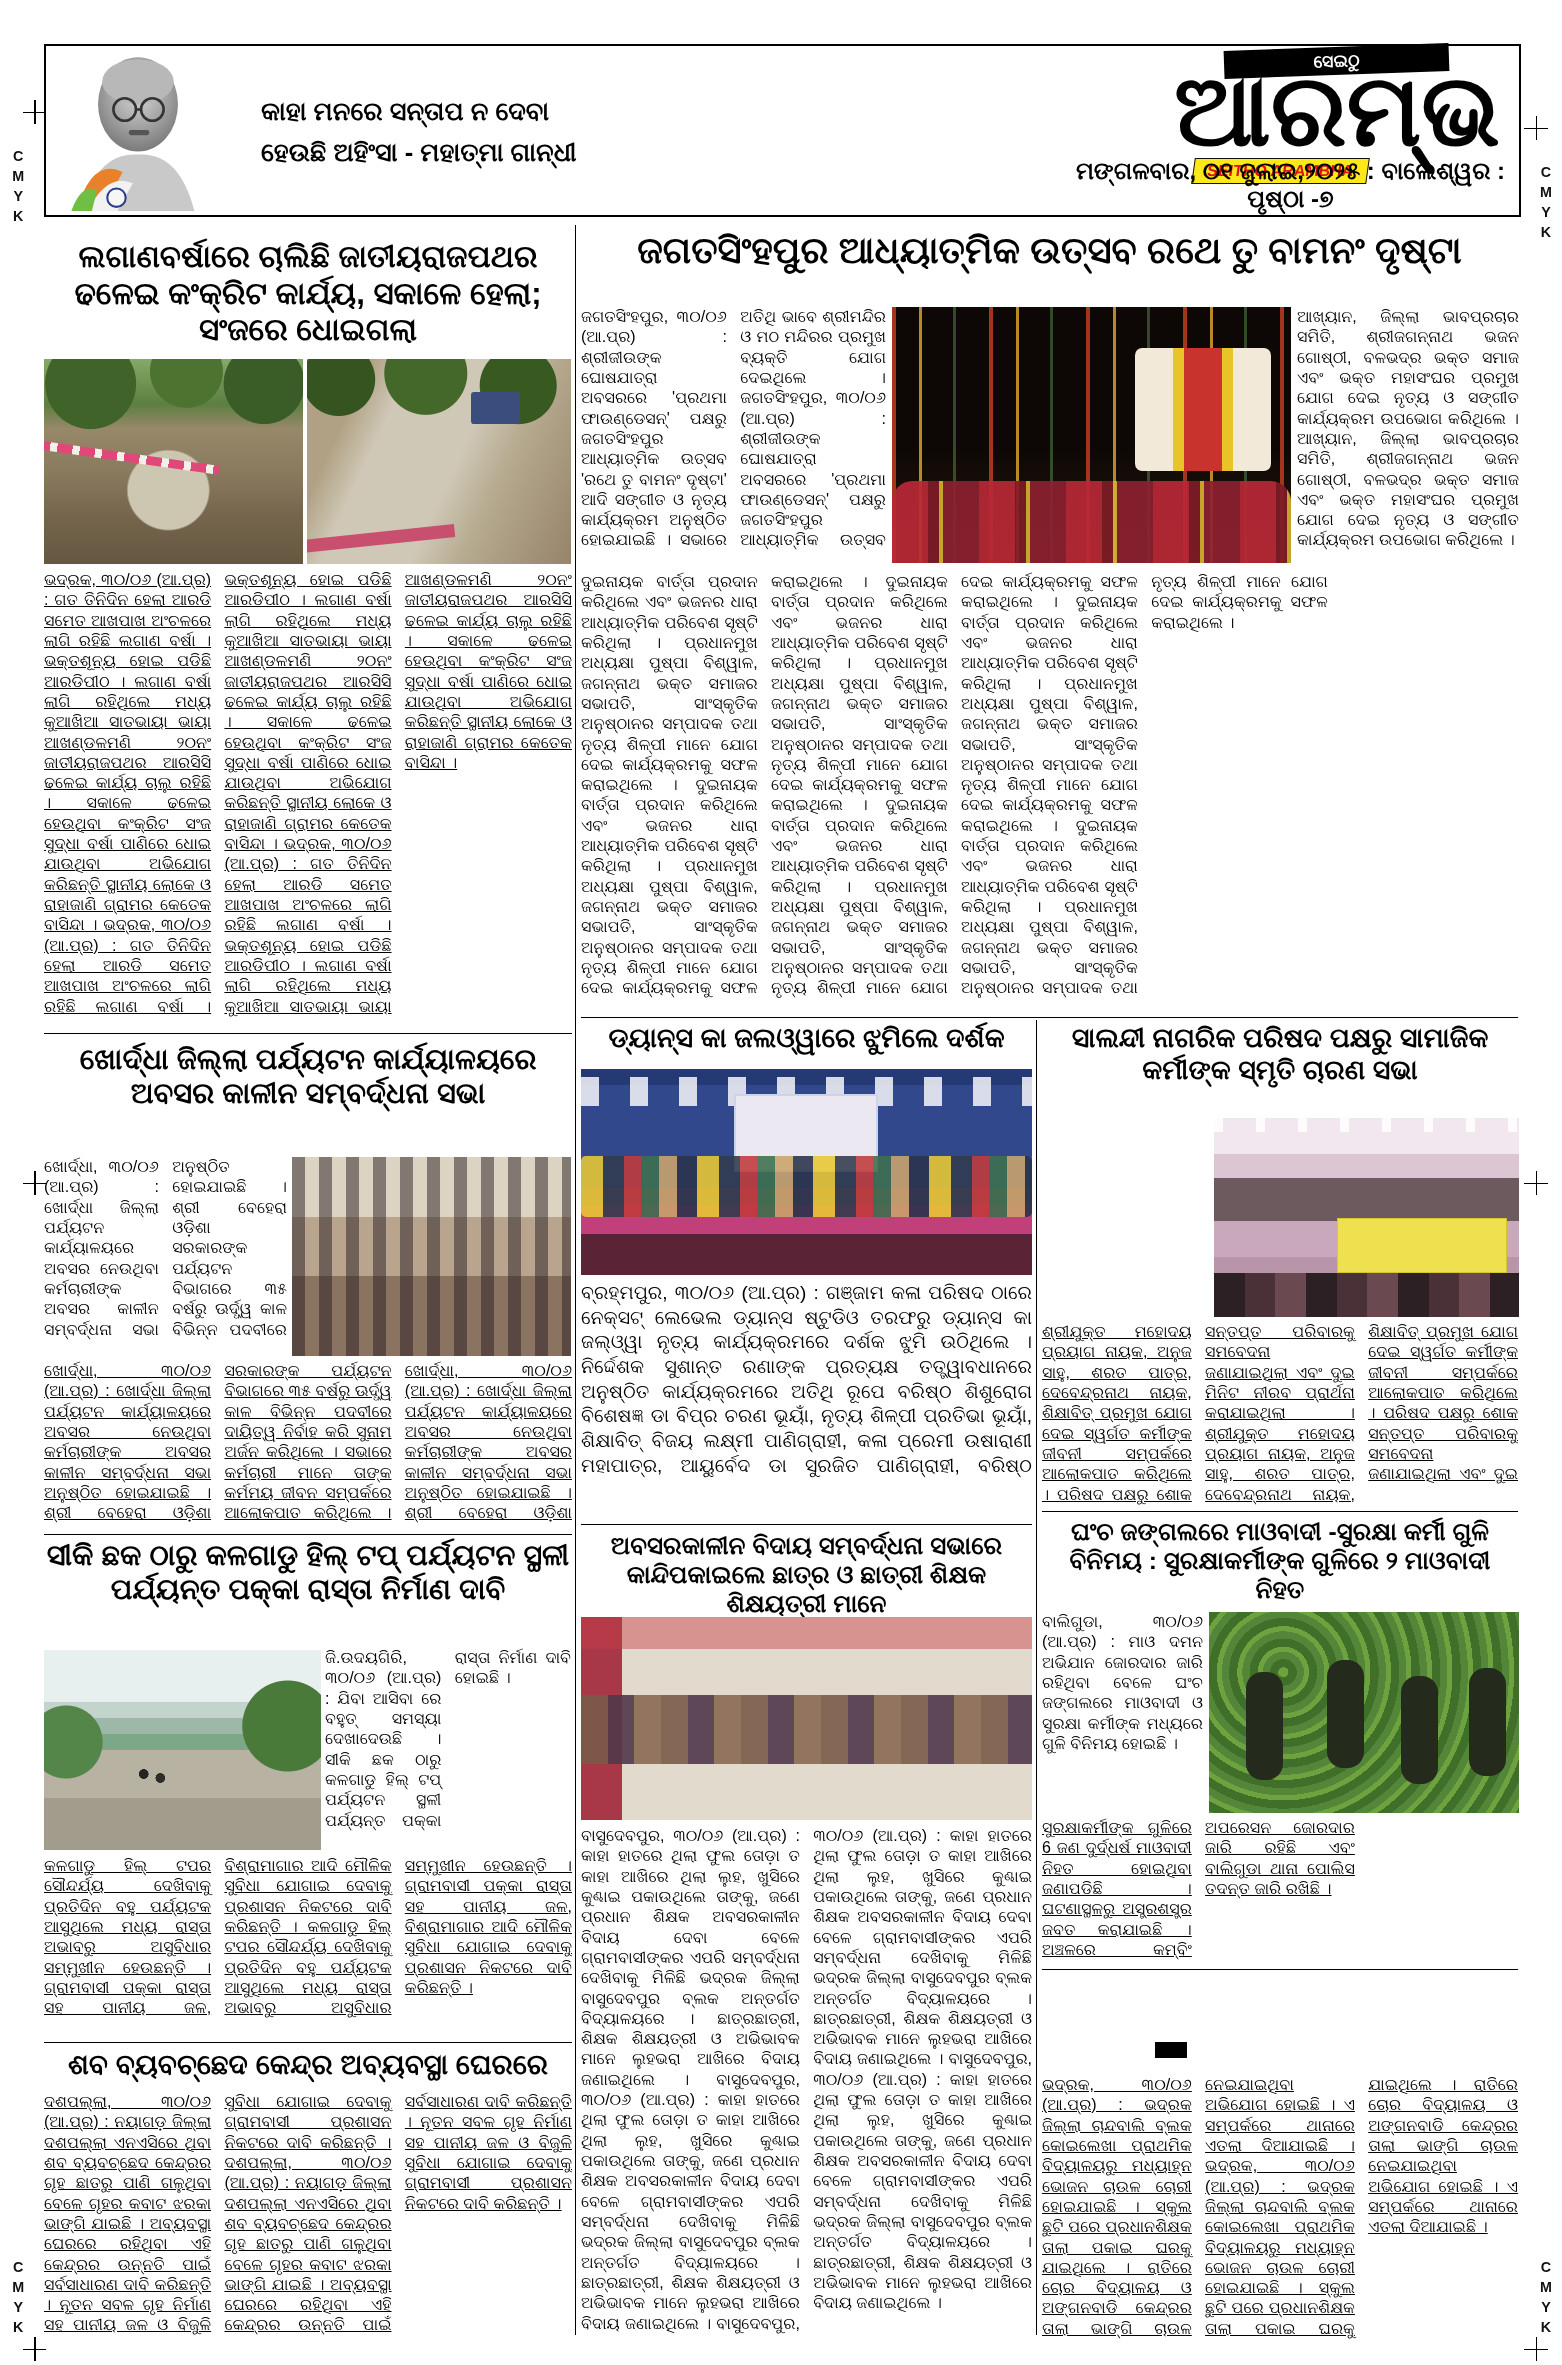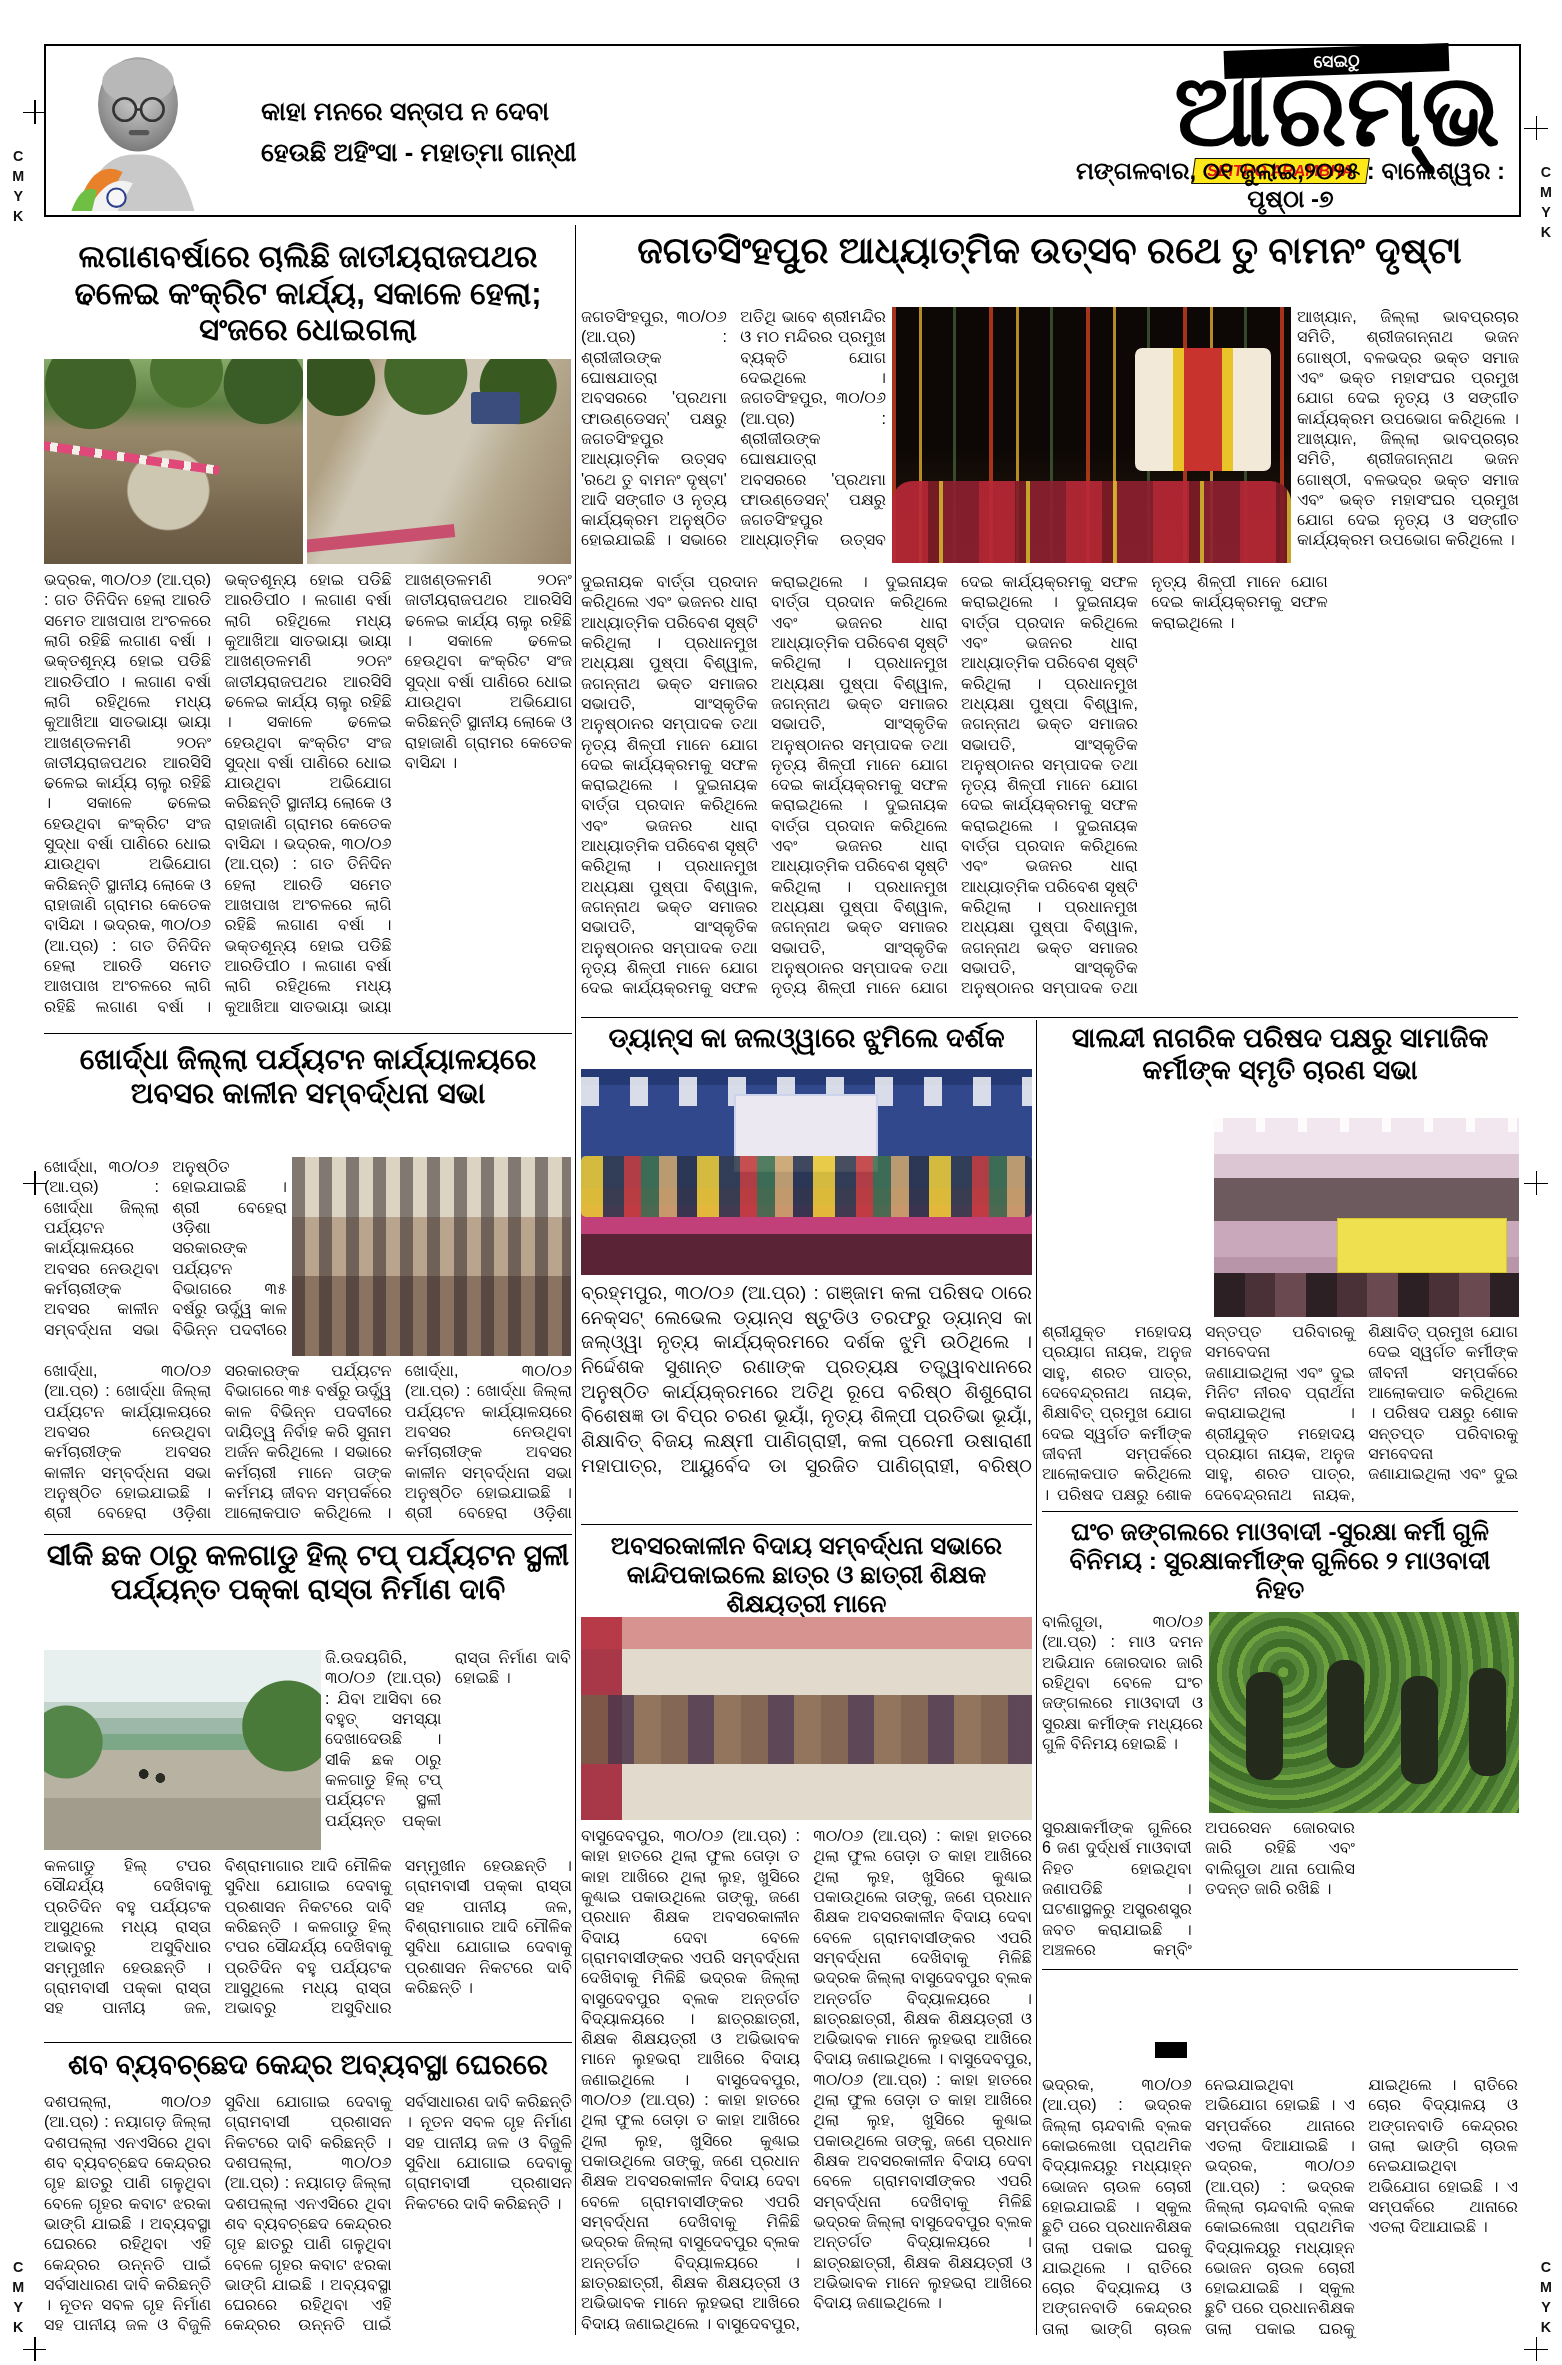--- a/index.html
+++ b/index.html
@@ -2,21 +2,21 @@
 <html style="font-size:8.2px"><head>
 <meta charset="utf-8">
 <style>
   html,body{margin:0;padding:0;background:#e8e8e8;}
   .page{position:relative;width:1563px;height:2366px;background:#fff;overflow:hidden;
         font-family:"Liberation Sans","DejaVu Sans",sans-serif;color:#000;}
   .abs{position:absolute;}
   .headline{font-weight:700;text-align:center;line-height:1.18;letter-spacing:0;}
   .body-text{font-size:16px;line-height:1.27;text-align:justify;overflow:hidden;
              column-gap:13.3px;column-fill:auto;}
-  .cols-2{column-count:2;} .cols-3{column-count:3;} .cols-5{column-count:5;}
+  .cols-2{column-count:2;} .cols-3{column-count:3;text-decoration:underline;} .cols-5{column-count:5;}
   .vrule{position:absolute;width:1px;background:#000;}
   .hrule{position:absolute;height:1px;background:#000;}
   .ph{position:absolute;overflow:hidden;background:#ccc;}
   .reg-letters{position:absolute;writing-mode:vertical-lr;text-orientation:upright;
                font-size:14.3px;font-weight:700;letter-spacing:4.1px;color:#111;}
   .cross{position:absolute;width:23.6px;height:23.6px;}
   .cross::before{content:"";position:absolute;left:50%;top:0;width:1.5px;height:100%;background:#000;}
   .cross::after{content:"";position:absolute;top:50%;left:0;height:1.5px;width:100%;background:#000;}
 
   

